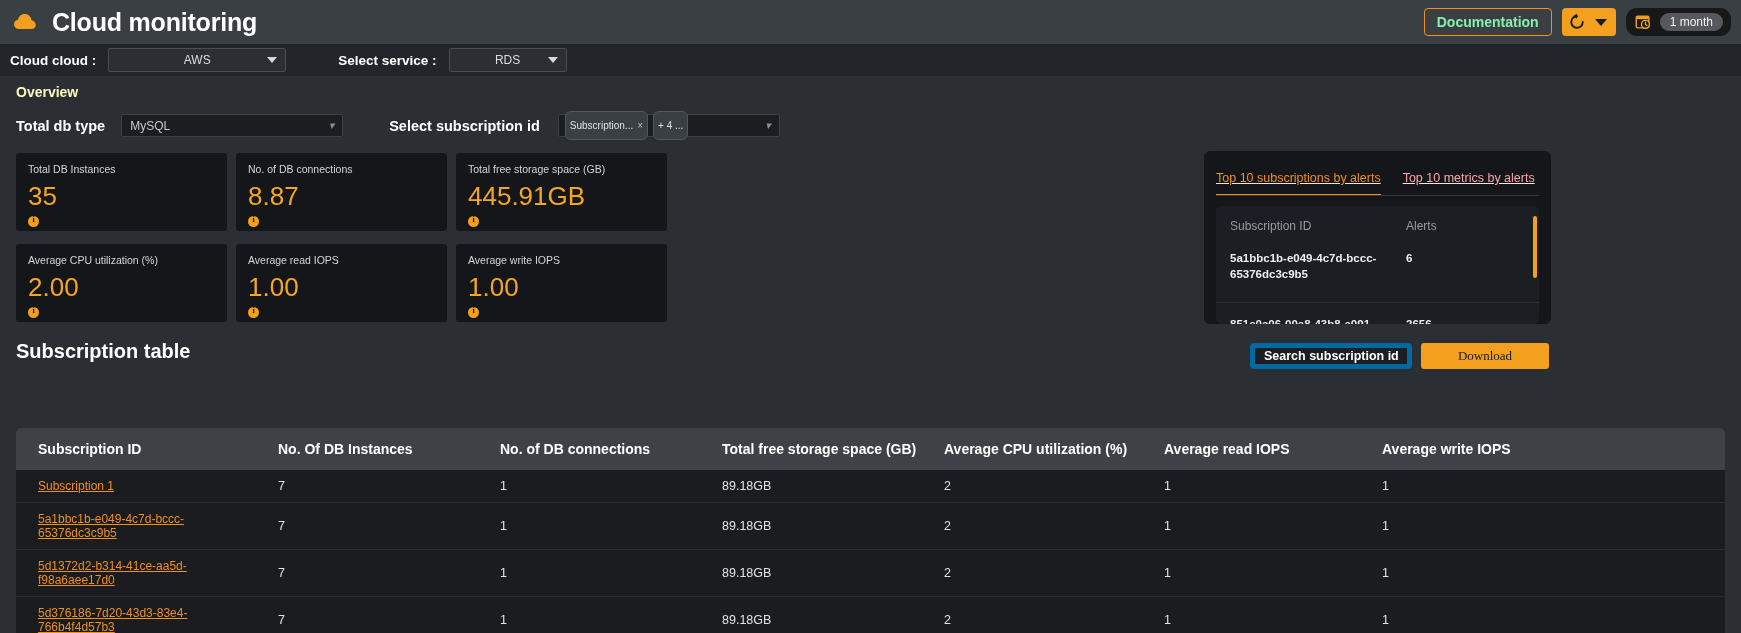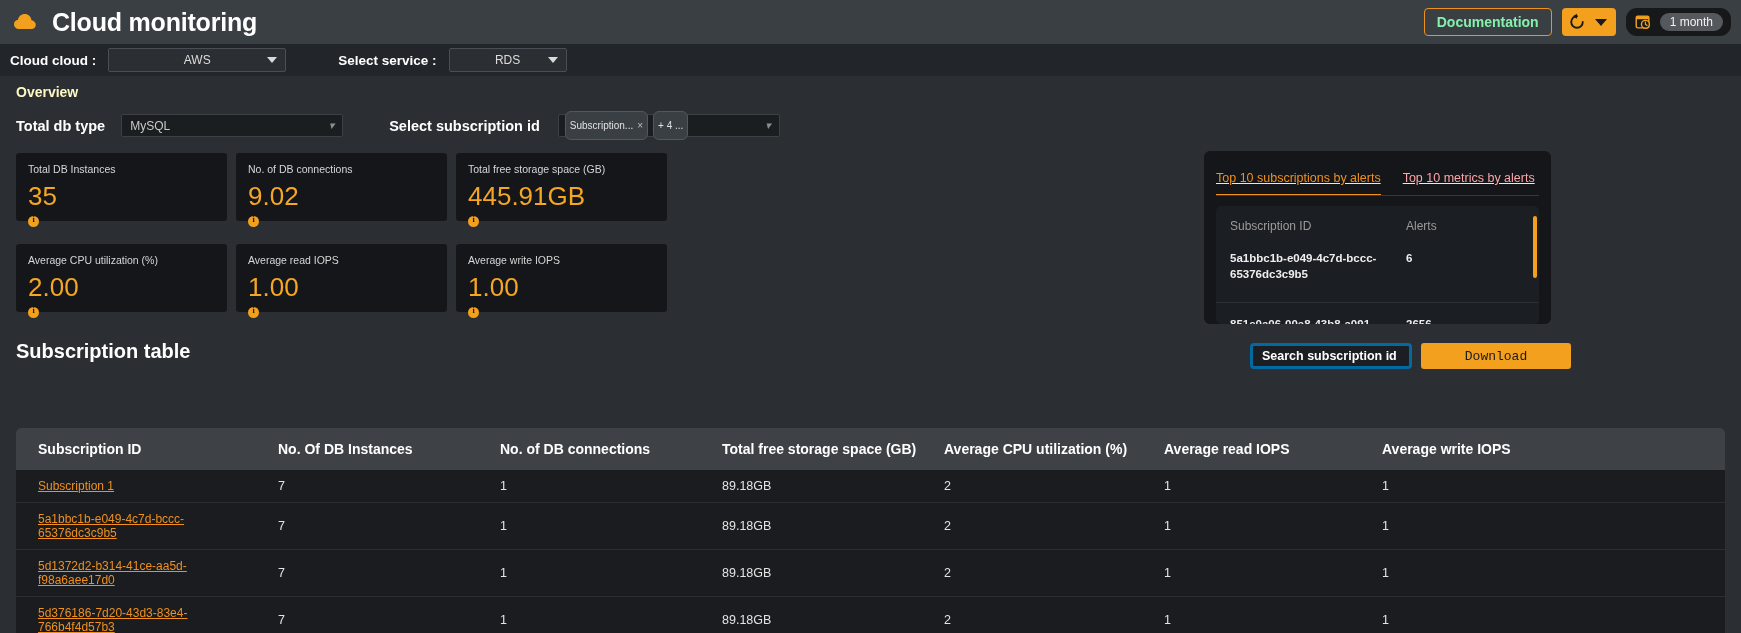--- a/index.html
+++ b/index.html
@@ -104,21 +104,21 @@
     background: #3a3f44; border: 1px solid #53585d; border-radius: 6px;
     font-size: 10px; color: #e0e0e0; padding: 7px 4px;
     display: flex; align-items: center; gap: 4px; line-height: 1.3;
   }
   .chip-x { color: #bdbdbd; font-size: 10px; }
 
   
   .cards { position: absolute; left: 16px; top: 153px; }
   .card {
     position: absolute; background: #141619; border-radius: 3px;
-    width: 211px; height: 68px; padding: 10px 12px;
+    width: 211px; height: 78px; padding: 10px 12px;
   }
   .card-label { font-size: 10.5px; color: #d6d6d6; line-height: 1.2; }
   .card-value {
     font-size: 26px; color: #f5a623; margin-top: 7px; line-height: 1;
     font-weight: normal;
   }
   .card-info {
     width: 11px; height: 11px; border-radius: 50%; background: #f2a01d;
     margin-top: 7px; position: relative;
   }
@@ -154,33 +154,33 @@
   }
 
   
   .sub-title {
     position: absolute; left: 16px; top: 340px; font-size: 20px;
     font-weight: bold; color: #ffffff;
   }
   .search-wrap {
     position: absolute; left: 1250px; top: 343px;
     display: flex; align-items: center; width: 162px; height: 26px;
-    background: #1b1e22; border: 3px solid #0369a1; border-radius: 4px;
+    background: #1b1e22; border: 5px solid #0369a1; border-radius: 4px;
     overflow: hidden;
   }
   .search-input {
     flex: 1; background: transparent; border: none; outline: none;
     color: #ffffff; font-size: 12.5px; font-weight: bold; padding-left: 9px;
     font-family: "Liberation Sans", sans-serif;
   }
   .search-input::placeholder { color: #ffffff; opacity: 1; }
   .dl-btn {
-    position: absolute; left: 1421px; top: 343px; width: 150px; height: 26px;
+    position: absolute; left: 1421px; top: 343px; width: 128px; height: 26px;
     background: #f2a01d; border: none; border-radius: 3px; color: #1a1a1a;
-    font-size: 13px; cursor: pointer; font-family: Liberation Mono, monospace;
+    font-size: 13px; cursor: pointer; font-family: Liberation Serif, serif;
   }
 
   .table-wrap {
     position: absolute; left: 16px; top: 428px; width: 1709px; height: 205px;
     background: #1a1c1f; border-radius: 5px 5px 0 0; overflow: hidden;
   }
   table.subs { width: 100%; border-collapse: collapse; table-layout: fixed; }
   table.subs thead th {
     background: #3e4246; text-align: left; font-size: 14px; font-weight: bold;
     color: #ffffff; padding: 12px 0 12px 22px; height: 42px;
@@ -274,21 +274,21 @@
   </div>
 
   <div class="cards">
     <div class="card" style="left:0px; top:0px;">
       <div class="card-label">Total DB Instances</div>
       <div class="card-value">35</div>
       <div class="card-info"></div>
     </div>
     <div class="card" style="left:220px; top:0px;">
       <div class="card-label">No. of DB connections</div>
-      <div class="card-value">9.02</div>
+      <div class="card-value">8.87</div>
       <div class="card-info"></div>
     </div>
     <div class="card" style="left:440px; top:0px;">
       <div class="card-label">Total free storage space (GB)</div>
       <div class="card-value">445.91GB</div>
       <div class="card-info"></div>
     </div>
     <div class="card" style="left:0px; top:91px;">
       <div class="card-label">Average CPU utilization (%)</div>
       <div class="card-value">2.00</div>

